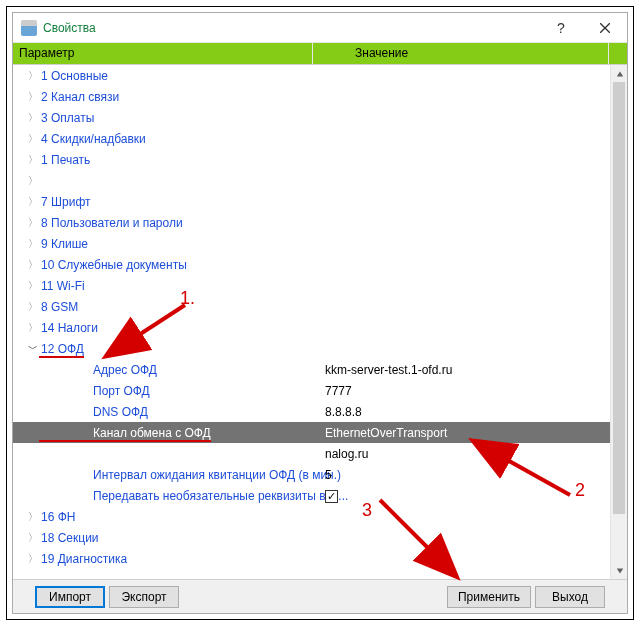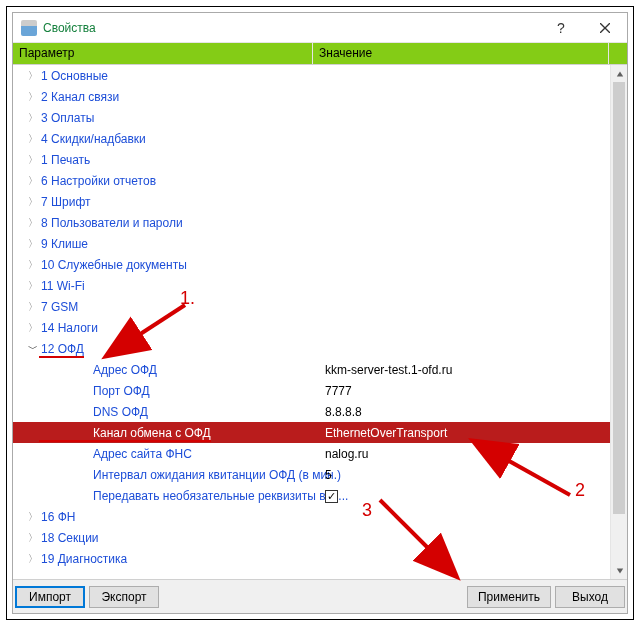--- a/index.html
+++ b/index.html
@@ -44,21 +44,21 @@
   
   .columns {
     height: 22px; background:#84cc16; border-bottom:1px solid #d0d0d0;
     display:flex;
   }
   .col-h {
     border-right:1px solid #e5e5e5; padding:3px 6px;
     font-size:12px; color:#000;
   }
   .col-h.param { width: 300px; }
-  .col-h.value { flex: 1; }
+  .col-h.value { flex: 1; margin-left: 36px; }
   .col-h.scroll { width: 18px; border-right:none; }
   
   .content {
     flex:1; display:flex; background:#fff;
     position: relative;
     overflow: hidden;
   }
   .tree {
     flex:1; overflow:hidden; font-size:12px;
   }
@@ -66,21 +66,21 @@
     display:flex; align-items:center; height:21px;
     white-space: nowrap;
   }
   .row .arrow {
     width:12px; text-align:center; color:#606060; font-size:10px; margin-left:14px;
     flex:0 0 auto;
   }
   .row .arrow.open { color:#222; }
   .row .label { padding-left:2px; color:#1d4ed8; }
   .row .value { position:absolute; left:312px; color:#000; }
-  .row.selected { background:#b91c1c; color:#fff; }
+  .row.selected { background:#737373; color:#fff; }
   .row.selected .label, .row.selected .value { color:#fff; }
   .child .arrow { visibility:hidden; }
   .child .label { padding-left: 54px; }
   .checkbox {
     width:13px; height:13px; border:1px solid #333; display:inline-flex;
     align-items:center; justify-content:center; background:#fff; color:#000;
     font-size:11px; line-height:1;
   }
   
   .underline-red { box-shadow: 0 2px 0 0 #d40000; }
@@ -90,21 +90,21 @@
     width:17px; background:#f0f0f0; border-left:1px solid #e5e5e5;
     display:flex; flex-direction:column;
   }
   .sb-btn { width:17px; height:17px; display:flex; align-items:center; justify-content:center; }
   .sb-btn svg{ width:8px; height:8px; fill:#606060;}
   .sb-track{ flex:1; position:relative;}
   .sb-thumb{ position:absolute; left:2px; right:2px; top:0; height:90%; background:#cdcdcd;}
   
   .footer {
     height:34px; background:#f0f0f0; border-top:1px solid #d0d0d0;
-    display:flex; align-items:center; padding:0 2px; gap:4px;
+    display:flex; align-items:center; padding:0 22px; gap:4px;
   }
   .footer .spacer { flex:1; }
   .btn-ui {
     min-width:70px; height:22px; padding:0 10px;
     background:#e1e1e1; border:1px solid #adadad;
     font-size:12px; display:inline-flex; align-items:center; justify-content:center;
   }
   .btn-ui.focus { border:1px solid #0078d7; box-shadow: inset 0 0 0 1px #0078d7; }
   
   .anno { position:absolute; pointer-events:none; }
@@ -152,21 +152,20 @@
       <div class="row">
           <span class="arrow">〉</span>
           <span class="label">4 Скидки/надбавки</span>
         </div>
       <div class="row">
           <span class="arrow">〉</span>
           <span class="label">1 Печать</span>
         </div>
       <div class="row">
           <span class="arrow">〉</span>
-          <span class="label">6 Настройки отчетов</span>
         </div>
       <div class="row">
           <span class="arrow">〉</span>
           <span class="label">7 Шрифт</span>
         </div>
       <div class="row">
           <span class="arrow">〉</span>
           <span class="label">8 Пользователи и пароли</span>
         </div>
       <div class="row">
@@ -176,21 +175,21 @@
       <div class="row">
           <span class="arrow">〉</span>
           <span class="label">10 Служебные документы</span>
         </div>
       <div class="row">
           <span class="arrow">〉</span>
           <span class="label">11 Wi-Fi</span>
         </div>
       <div class="row">
           <span class="arrow">〉</span>
-          <span class="label">7 GSM</span>
+          <span class="label">8 GSM</span>
         </div>
       <div class="row">
           <span class="arrow">〉</span>
           <span class="label">14 Налоги</span>
         </div>
       <div class="row">
           <span class="arrow open">﹀</span>
           <span class="label underline-red">12 ОФД</span>
         </div>
 
@@ -209,21 +208,20 @@
           <span class="label">DNS ОФД</span>
           <span class="value">8.8.8.8</span>
         </div>
       <div class="row child selected">
           <span class="arrow"></span>
           <span class="label underline-red2">Канал обмена с ОФД</span>
           <span class="value">EthernetOverTransport</span>
         </div>
       <div class="row child">
           <span class="arrow"></span>
-          <span class="label">Адрес сайта ФНС</span>
           <span class="value">nalog.ru</span>
         </div>
       <div class="row child">
           <span class="arrow"></span>
           <span class="label">Интервал ожидания квитанции ОФД (в мин.)</span>
           <span class="value">5</span>
         </div>
       <div class="row child">
           <span class="arrow"></span>
           <span class="label">Передавать необязательные реквизиты в О...</span>

